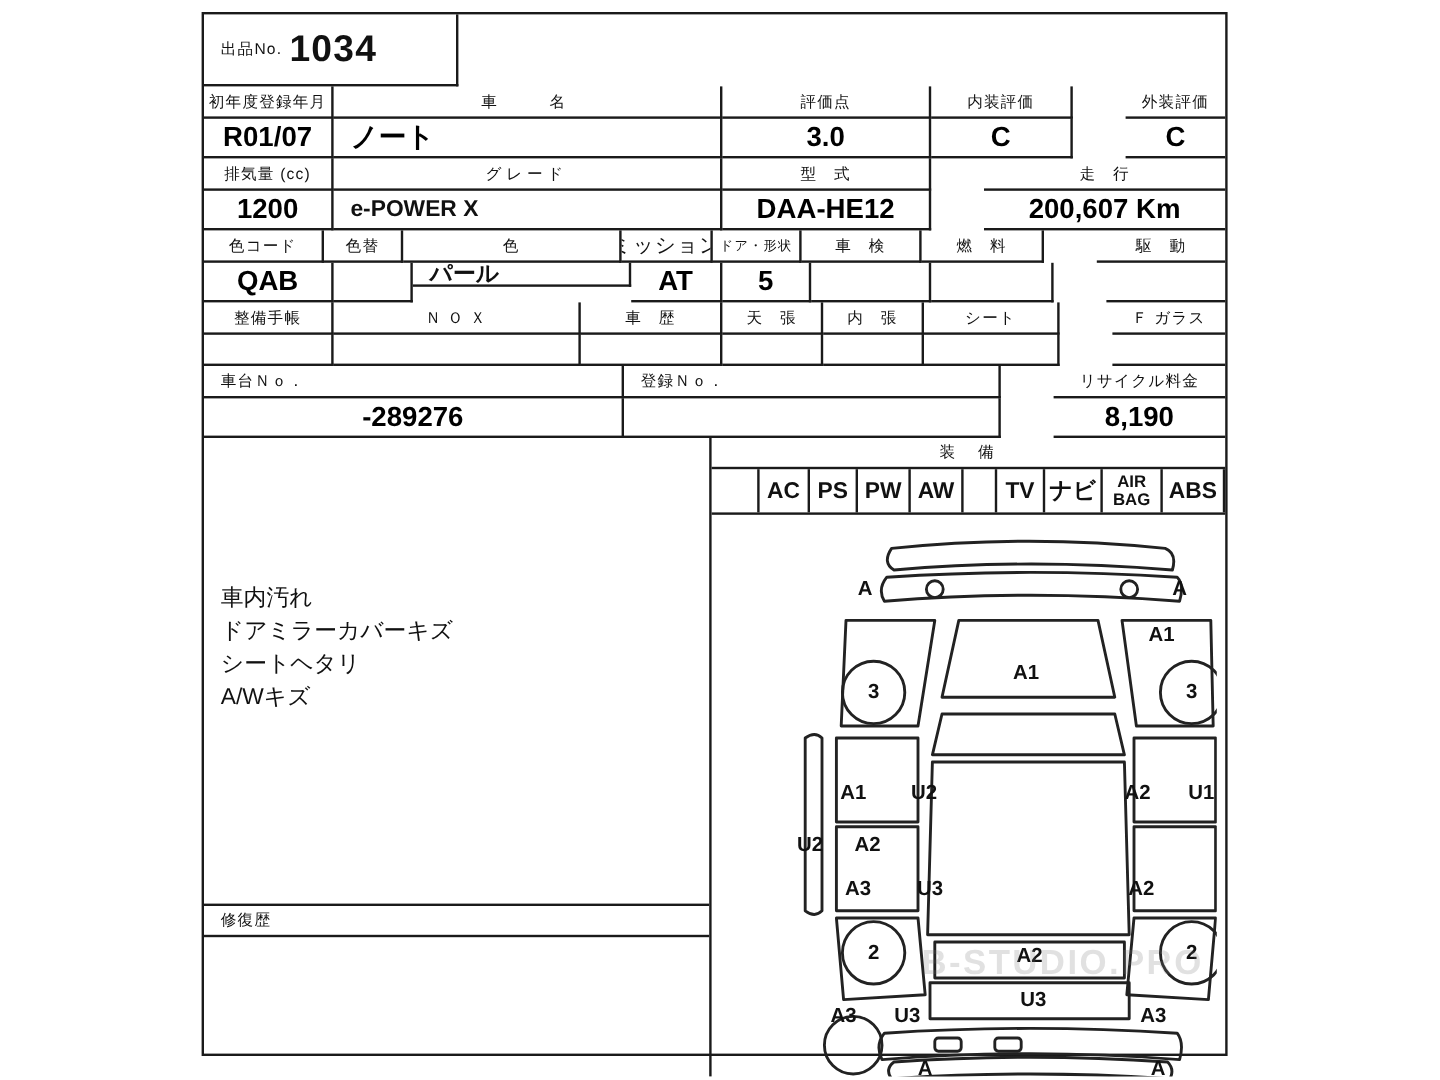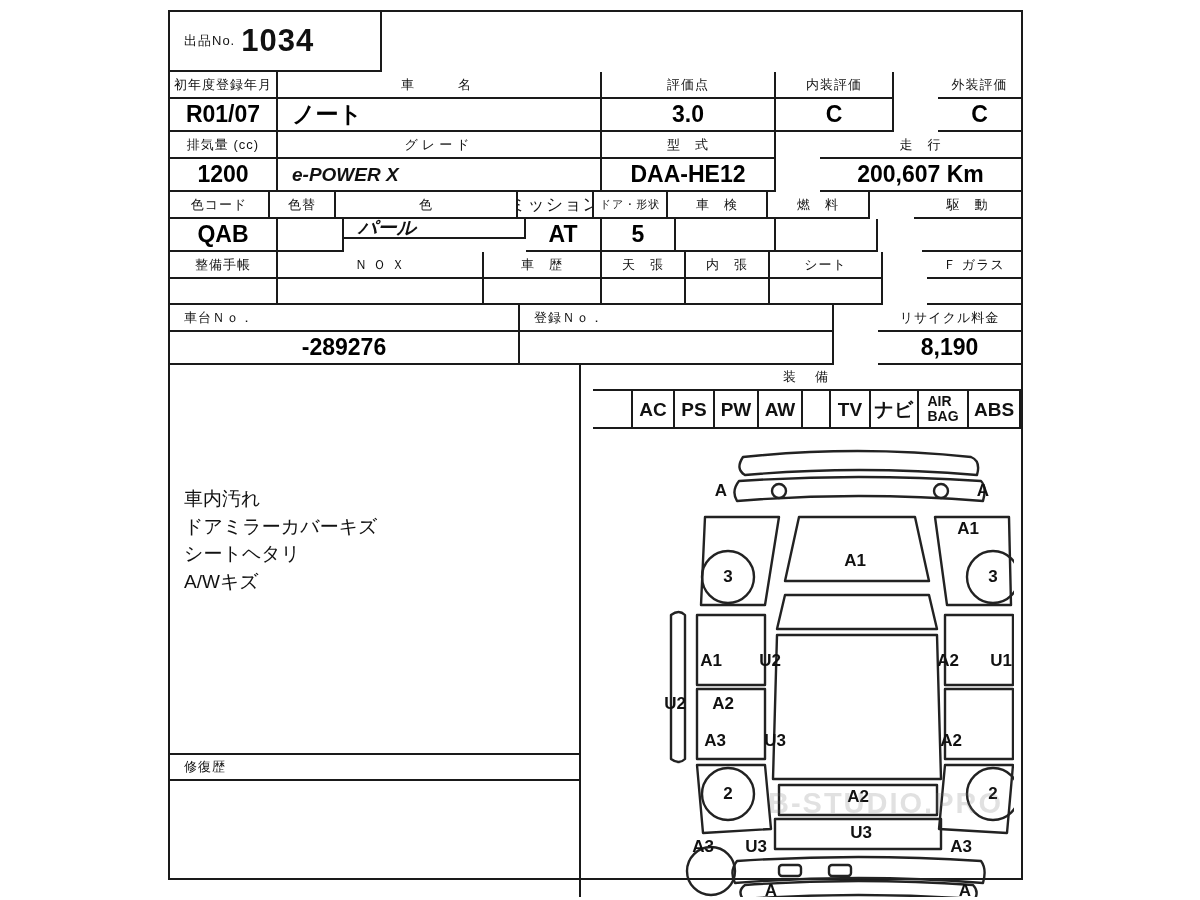--- a/index.html
+++ b/index.html
@@ -33,42 +33,42 @@
   .lbl {
     font-size: 13px;
     letter-spacing: 1px;
     color: #111;
   }
   .val {
     font-size: 23px;
     font-weight: bold;
     color: #000;
   }
-  .val-sm { font-size: 19px; font-weight: bold; font-style: italic; }
+  .val-sm { font-size: 19px; font-weight: bold; }
   .left { justify-content: flex-start; padding-left: 14px; }
 
   
   .lotbox {
     display: flex;
     align-items: center;
     height: 60px;
     width: 212px;
     border-right: 2px solid #1a1a1a;
     border-bottom: 2px solid #1a1a1a;
     padding-left: 14px;
     gap: 6px;
   }
   .lot-label { font-size: 13px; letter-spacing: 1px; }
   .lot-value { font-size: 31px; font-weight: bold; letter-spacing: 1px; }
   .lot-rest { flex: 1; height: 60px; }
 
   
   .split { display: flex; width: 100%; }
   .leftcol { width: 432px; border-right: 2px solid #1a1a1a; }
-  .rightcol { flex: 1; padding-left: 12px; }
+  .rightcol { flex: 1; }
 
   .notes-head {
     height: 26px;
     border-bottom: 2px solid #1a1a1a;
     display: flex; align-items: center;
     padding-left: 14px;
     font-size: 13px; letter-spacing: 1px;
   }
   .notes-body {
     height: 390px;
@@ -85,21 +85,21 @@
     font-size: 13px; letter-spacing: 1px;
   }
   .repair-body { height: 90px; }
 
   .equip-title {
     height: 26px;
     border-bottom: 2px solid #1a1a1a;
     display: flex; align-items: center; justify-content: center;
     font-size: 13px; letter-spacing: 3px;
   }
-  .equip-row { display: flex; height: 38px; border-bottom: 2px solid #1a1a1a; }
+  .equip-row { display: flex; height: 38px; border-bottom: 2px solid #1a1a1a; text-align: center; }
   .equip-cell {
     border-right: 2px solid #1a1a1a;
     display: flex; align-items: center; justify-content: center;
     font-size: 19px; font-weight: bold;
     line-height: 1;
   }
   .equip-cell:last-child { border-right: none; }
   .equip-two { flex-direction: column; font-size: 14px; line-height: 1.05; }
 
   .diagram {

